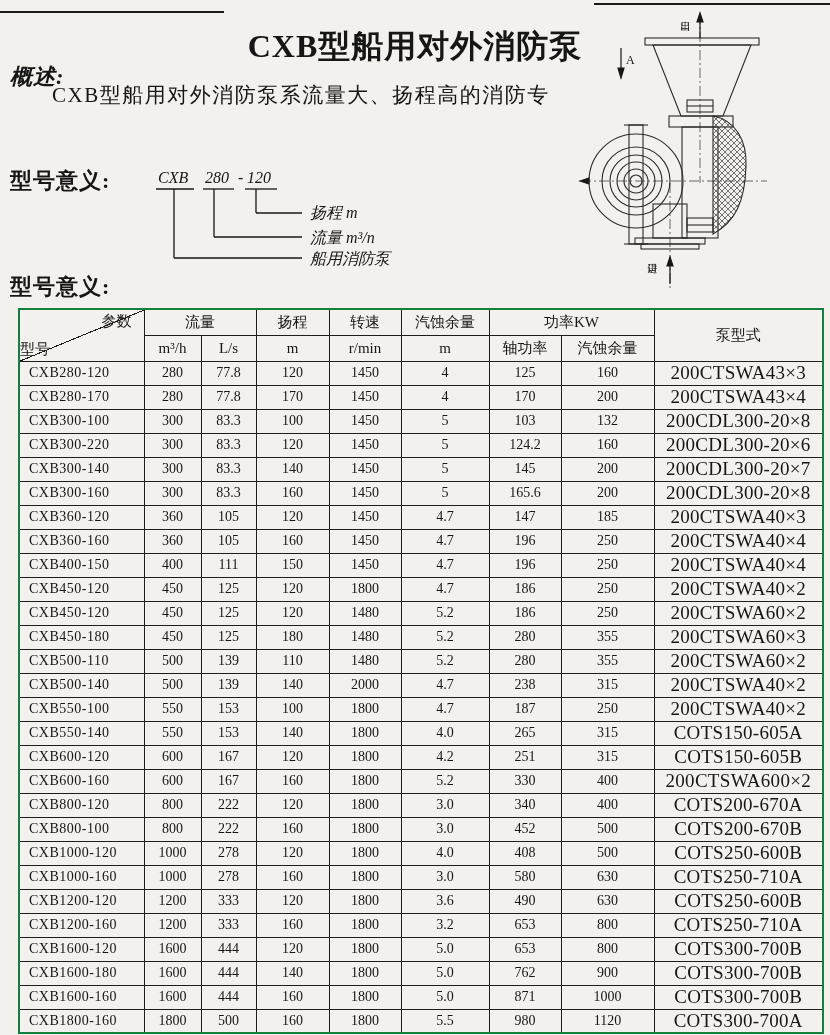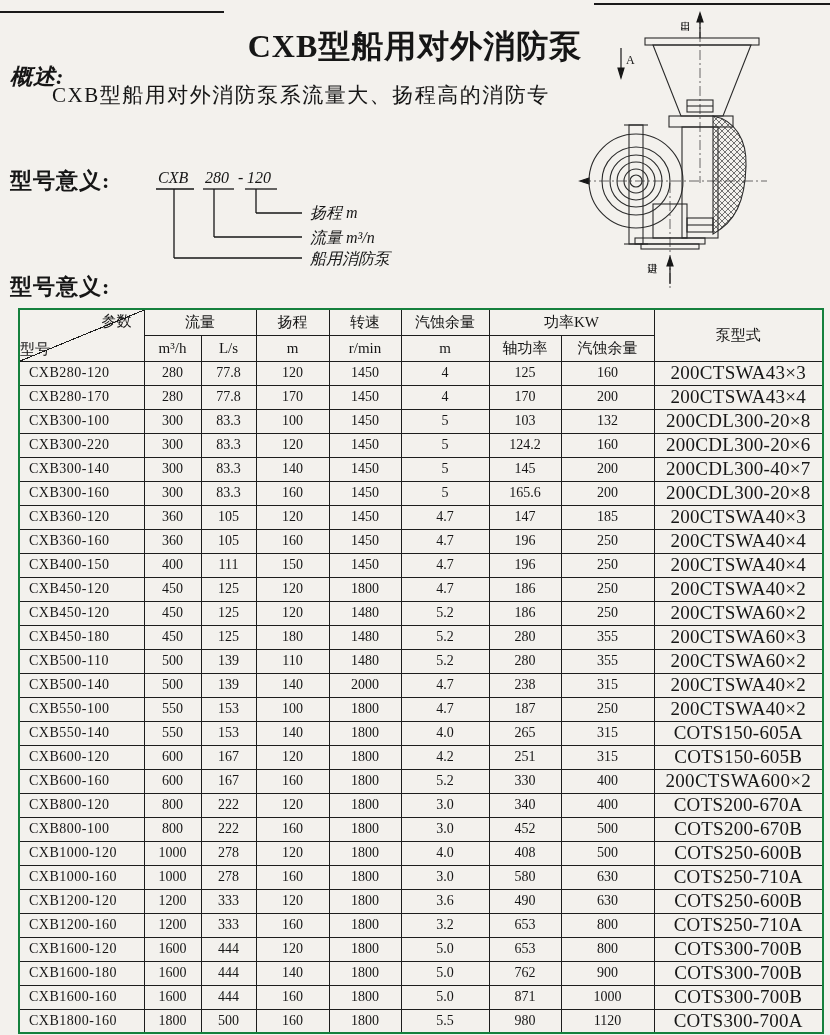--- a/index.html
+++ b/index.html
@@ -255,21 +255,21 @@
       </tr>
       <tr>
         <td>CXB300-140</td>
         <td>300</td>
         <td>83.3</td>
         <td>140</td>
         <td>1450</td>
         <td>5</td>
         <td>145</td>
         <td>200</td>
-        <td>200CDL300-40×7</td>
+        <td>200CDL300-20×7</td>
       </tr>
       <tr>
         <td>CXB300-160</td>
         <td>300</td>
         <td>83.3</td>
         <td>160</td>
         <td>1450</td>
         <td>5</td>
         <td>165.6</td>
         <td>200</td>

